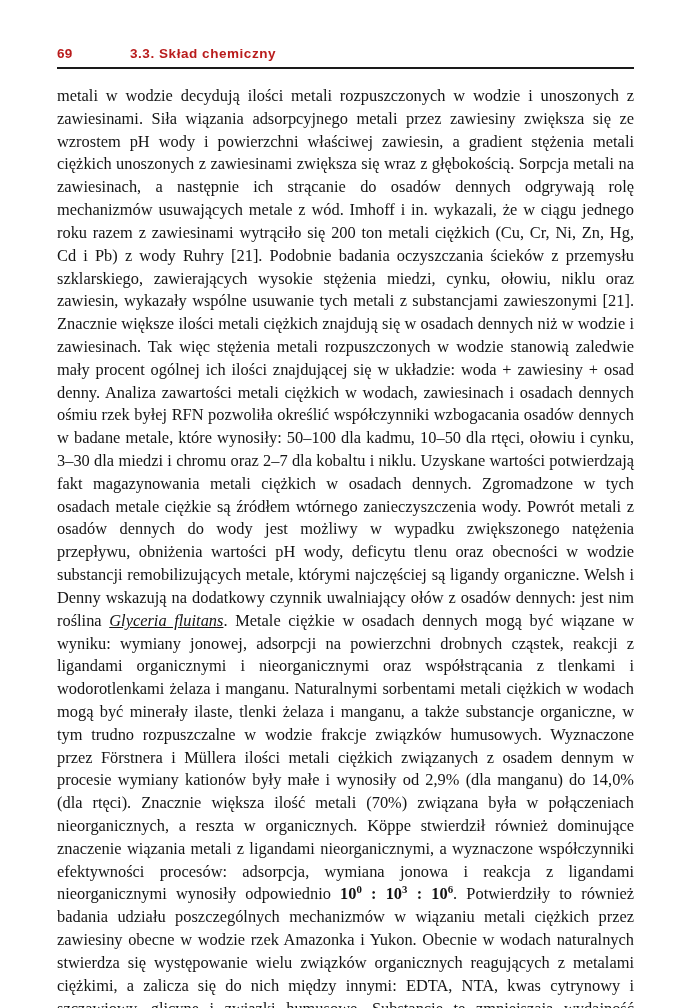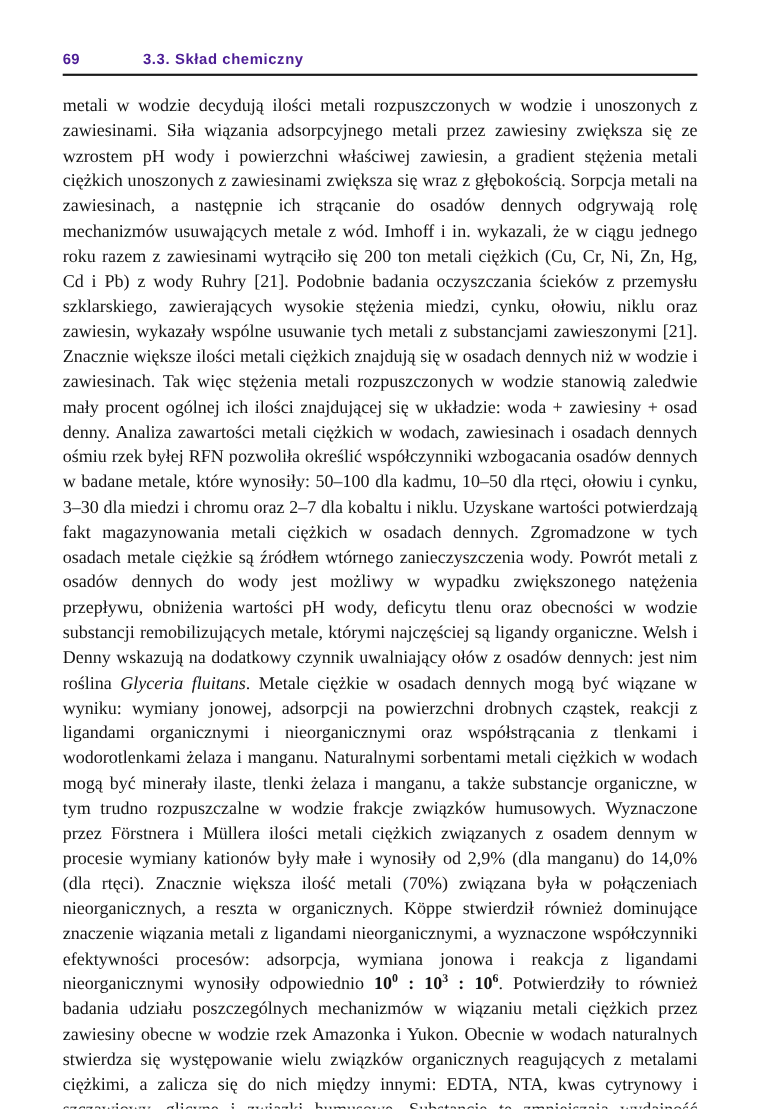--- a/index.html
+++ b/index.html
@@ -29,21 +29,21 @@
   .running-head {
     position: absolute;
     left: 57px;
     top: 44px;
     width: 576px;
     height: 20px;
     font-family: "Liberation Sans", "DejaVu Sans", sans-serif;
     font-weight: bold;
     font-size: 13.5px;
     line-height: 20px;
-    color: #4c1d95;
+    color: #b91c1c;
     white-space: nowrap;
   }
   .folio {
     display: inline-block;
     min-width: 73px;
     letter-spacing: 0.2px;
   }
   .section-title {
     display: inline-block;
     letter-spacing: 0.55px;
@@ -71,21 +71,21 @@
     word-spacing: 0.1px;
     hyphens: none;
     color: #141414;
   }
   .body-text p {
     margin: 0;
     text-indent: 0;
   }
 
   
-  .sci-name { font-style: italic; }
+  .sci-name { font-style: italic; text-decoration: underline; }
 
   
   sup {
     font-size: 0.66em;
     line-height: 0;
     vertical-align: super;
   }
   .ratio { white-space: nowrap; font-weight: bold; }
 
   

